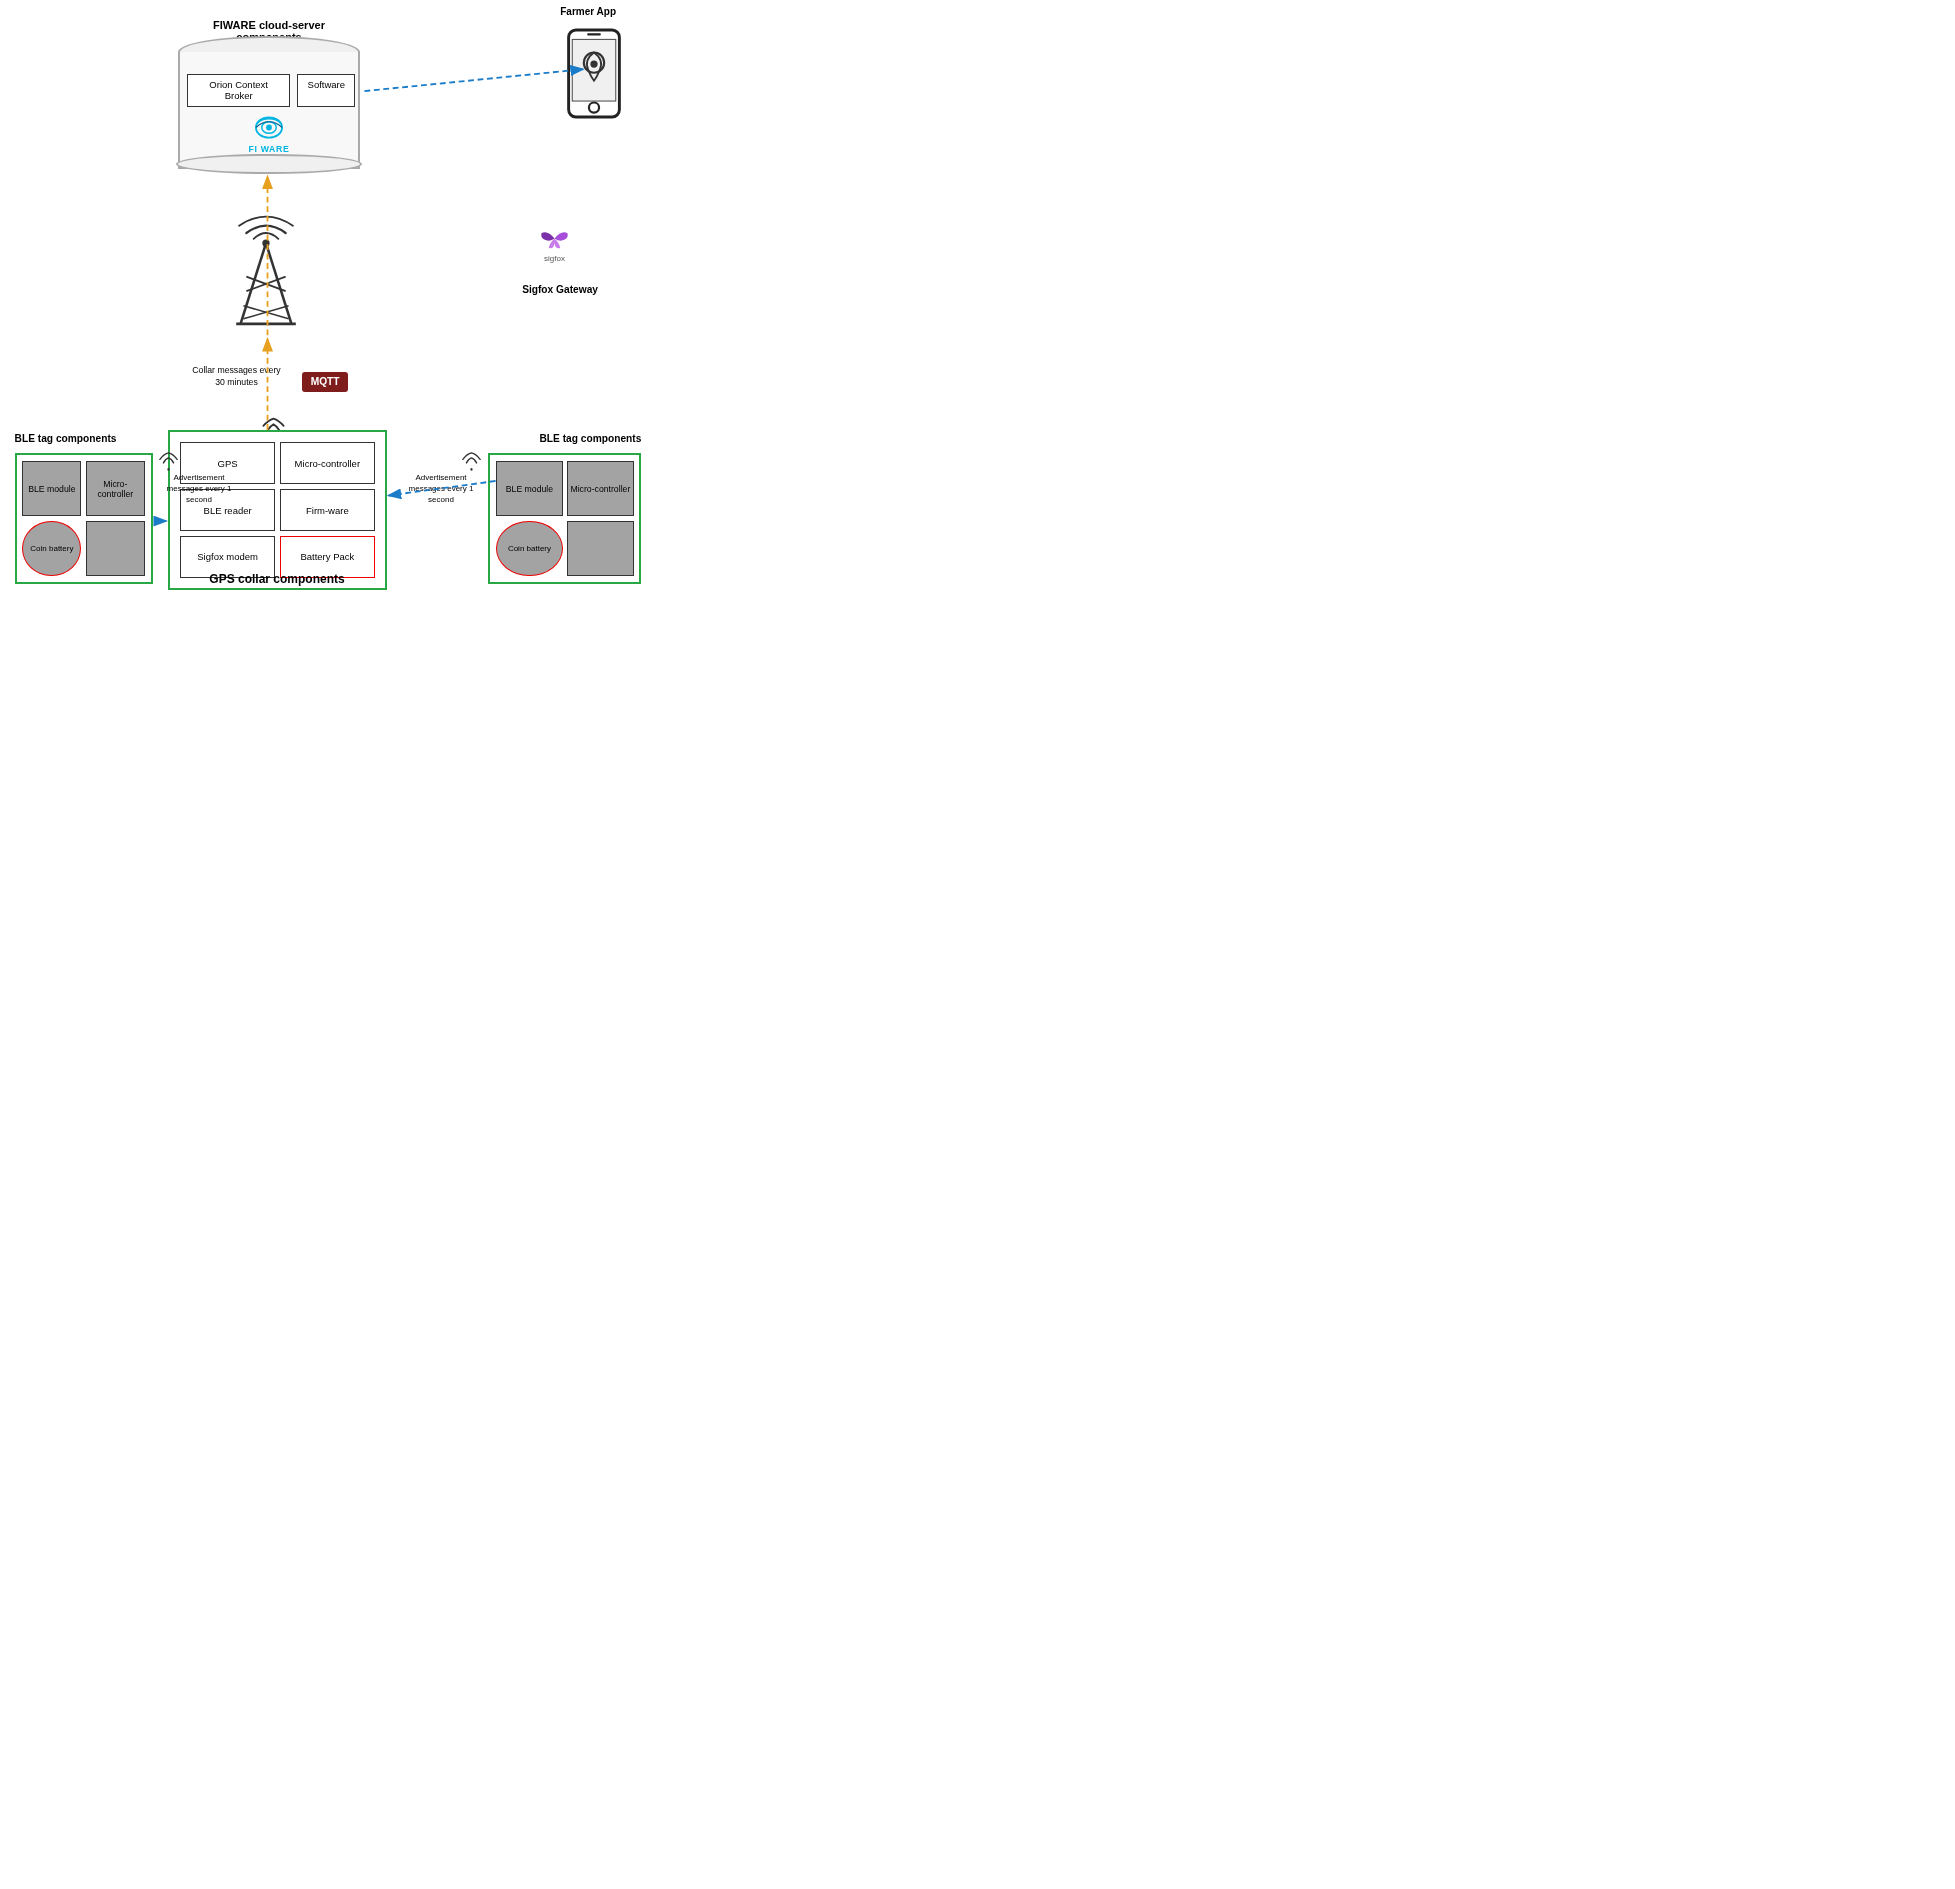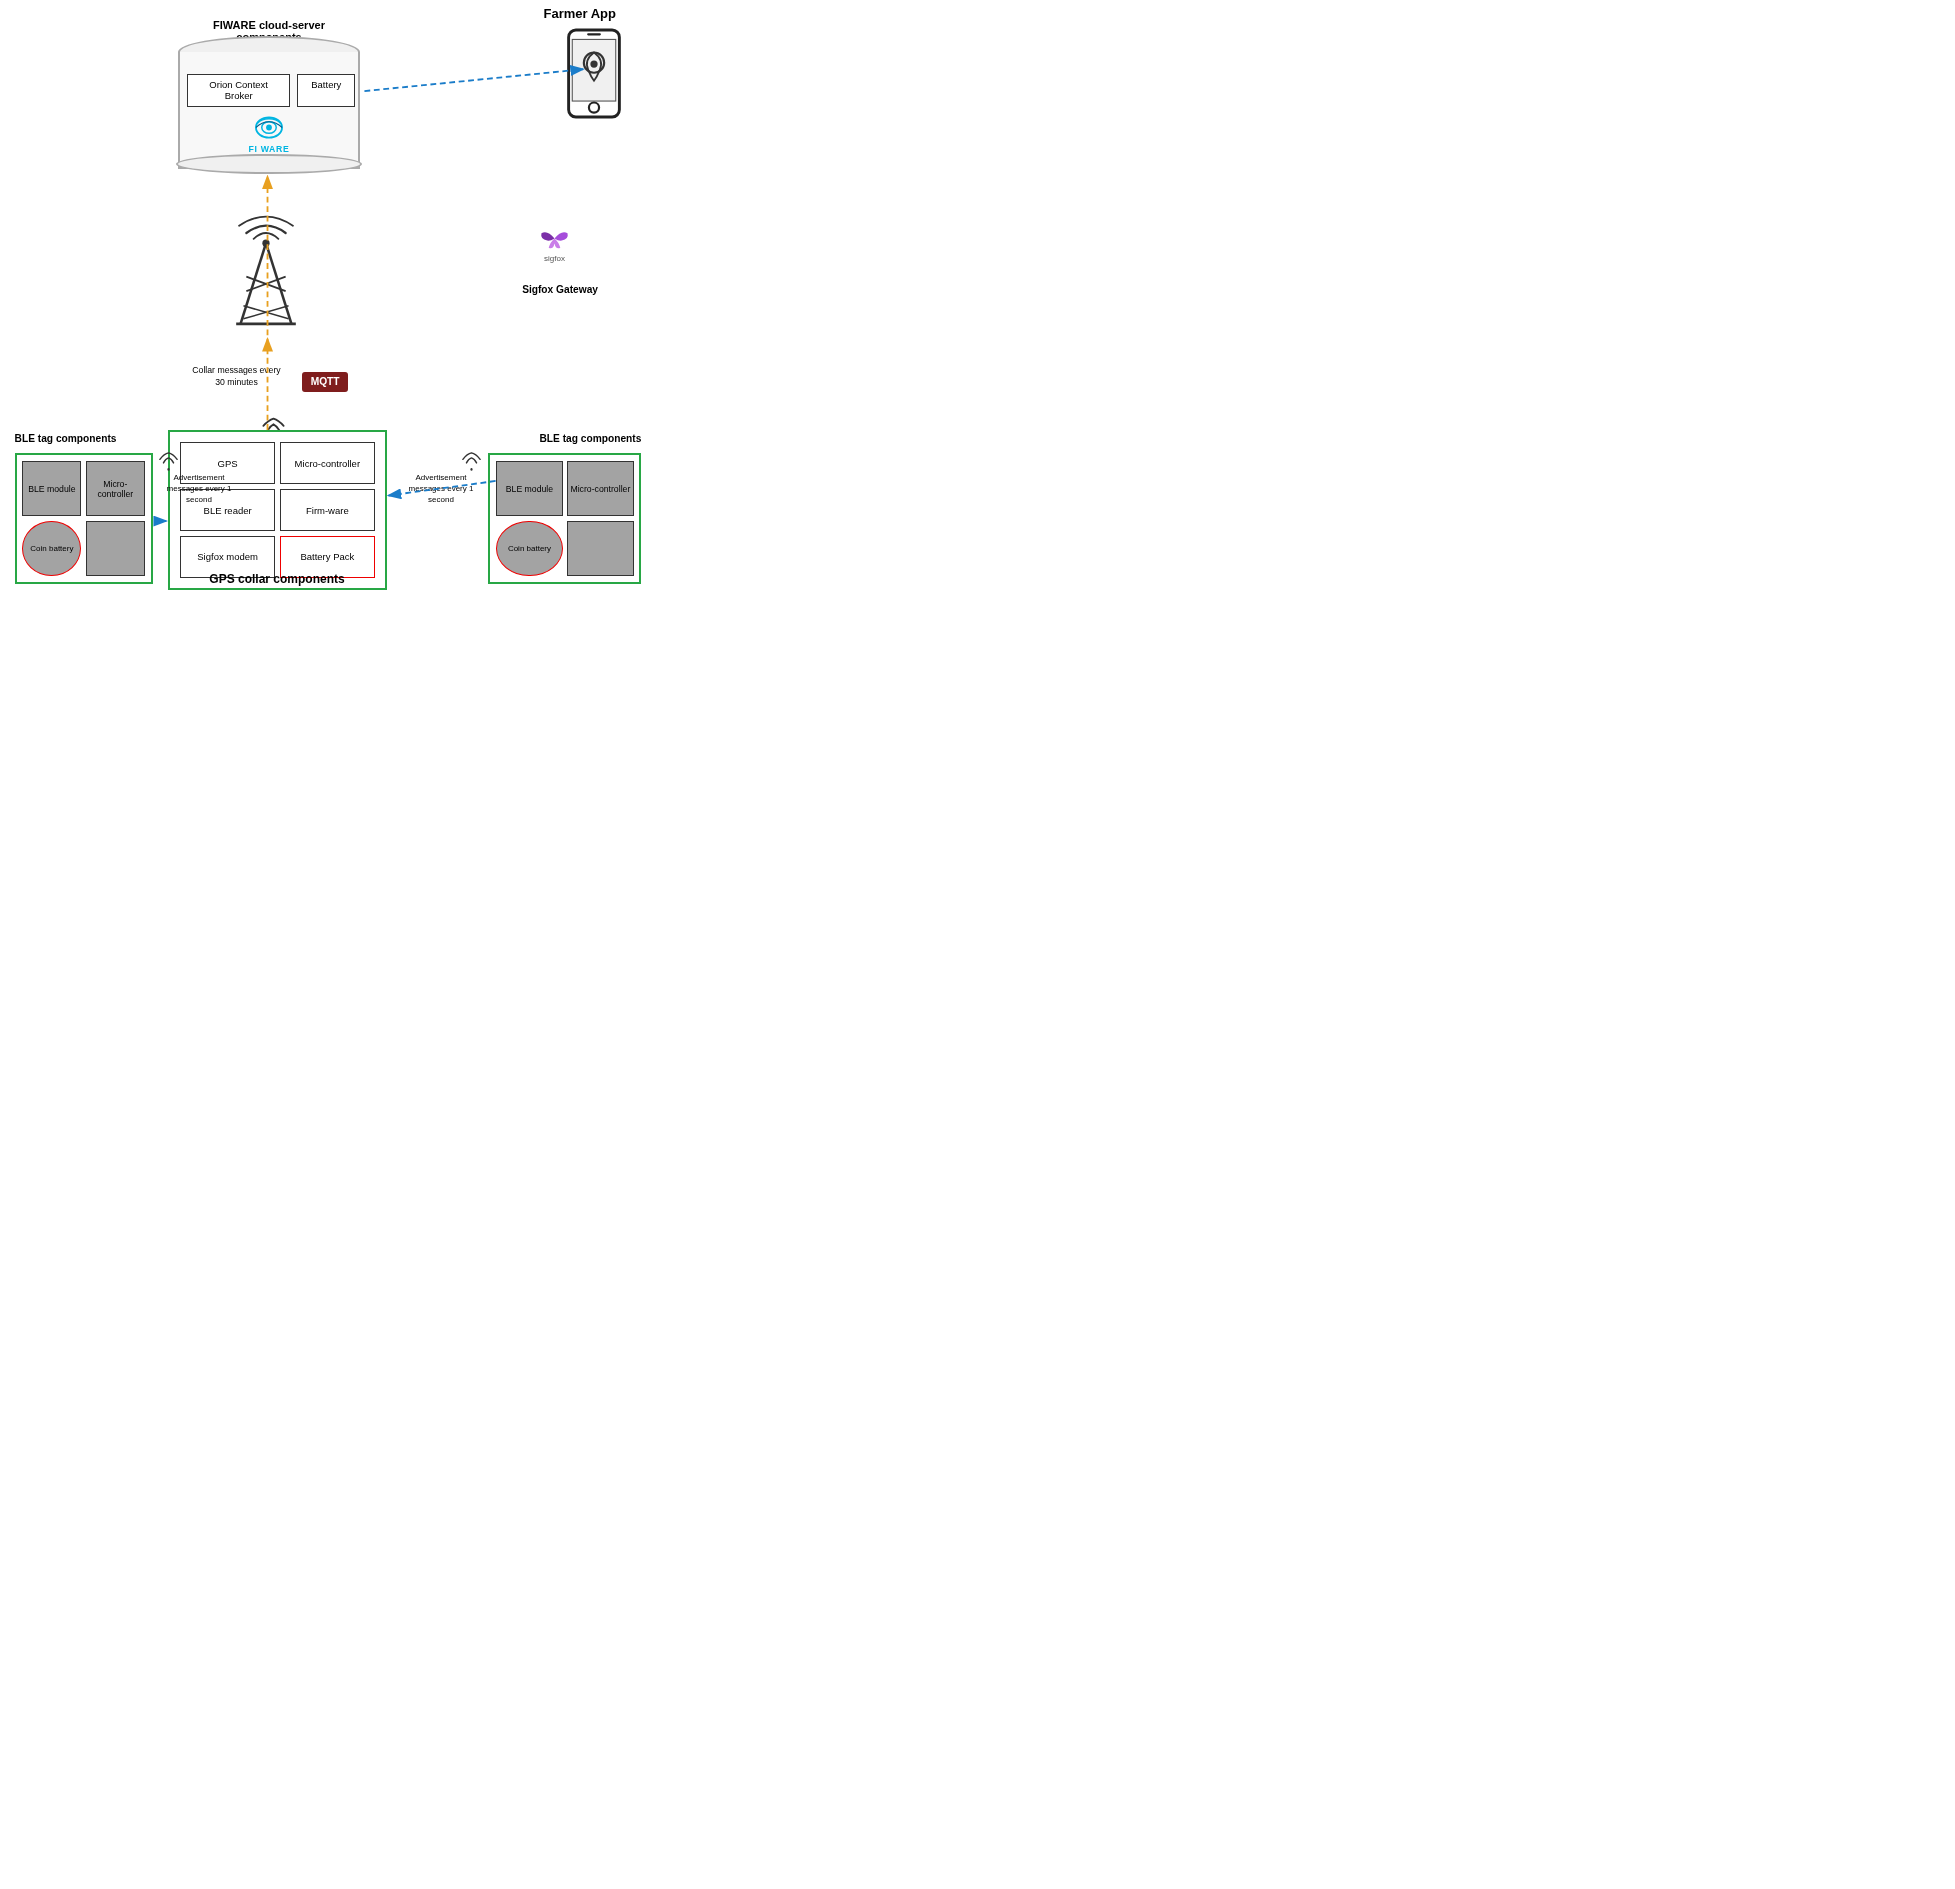--- a/index.html
+++ b/index.html
@@ -82,21 +82,21 @@
     .fiware-text {
       font-size: 8.7px; font-weight: bold;
       color: #00b5e2;
       letter-spacing: 0.7px;
     }
 
     
     .farmer-app-label {
       position: absolute;
       top: 5.8px; right: 40px;
-      font-weight: bold; font-size: 13px;
+      font-weight: bold; font-size: 10px;
       text-align: center;
     }
     .phone-icon {
       position: absolute;
       top: 25.5px; right: 33px;
       width: 58px; height: 95px;
     }
 
     
     .arrow-svg {
@@ -256,21 +256,21 @@
 
 <div class="diagram-container">
 
   <div class="fiware-label">FIWARE cloud-server components</div>
 
   <div class="db-cylinder">
     <div class="db-top"></div>
     <div class="db-body">
       <div class="db-inner">
         <div class="db-box">Orion Context Broker</div>
-        <div class="db-box">Battery</div>
+        <div class="db-box">Software</div>
       </div>
 
       <div class="fiware-logo-area">
         <svg class="fiware-logo-svg" viewBox="0 0 60 40">
           <ellipse cx="30" cy="20" rx="18" ry="14" fill="none" stroke="#00b5e2" stroke-width="2.5"></ellipse>
           <ellipse cx="30" cy="20" rx="10" ry="8" fill="none" stroke="#00b5e2" stroke-width="2"></ellipse>
           <ellipse cx="30" cy="20" rx="4" ry="4" fill="#00b5e2"></ellipse>
           <path d="M14 14 Q20 8 30 8 Q40 8 46 14" fill="none" stroke="#00b5e2" stroke-width="2"></path>
           <path d="M12 20 Q20 12 30 12 Q40 12 48 20" fill="none" stroke="#005f8e" stroke-width="1.5"></path>
         </svg>

